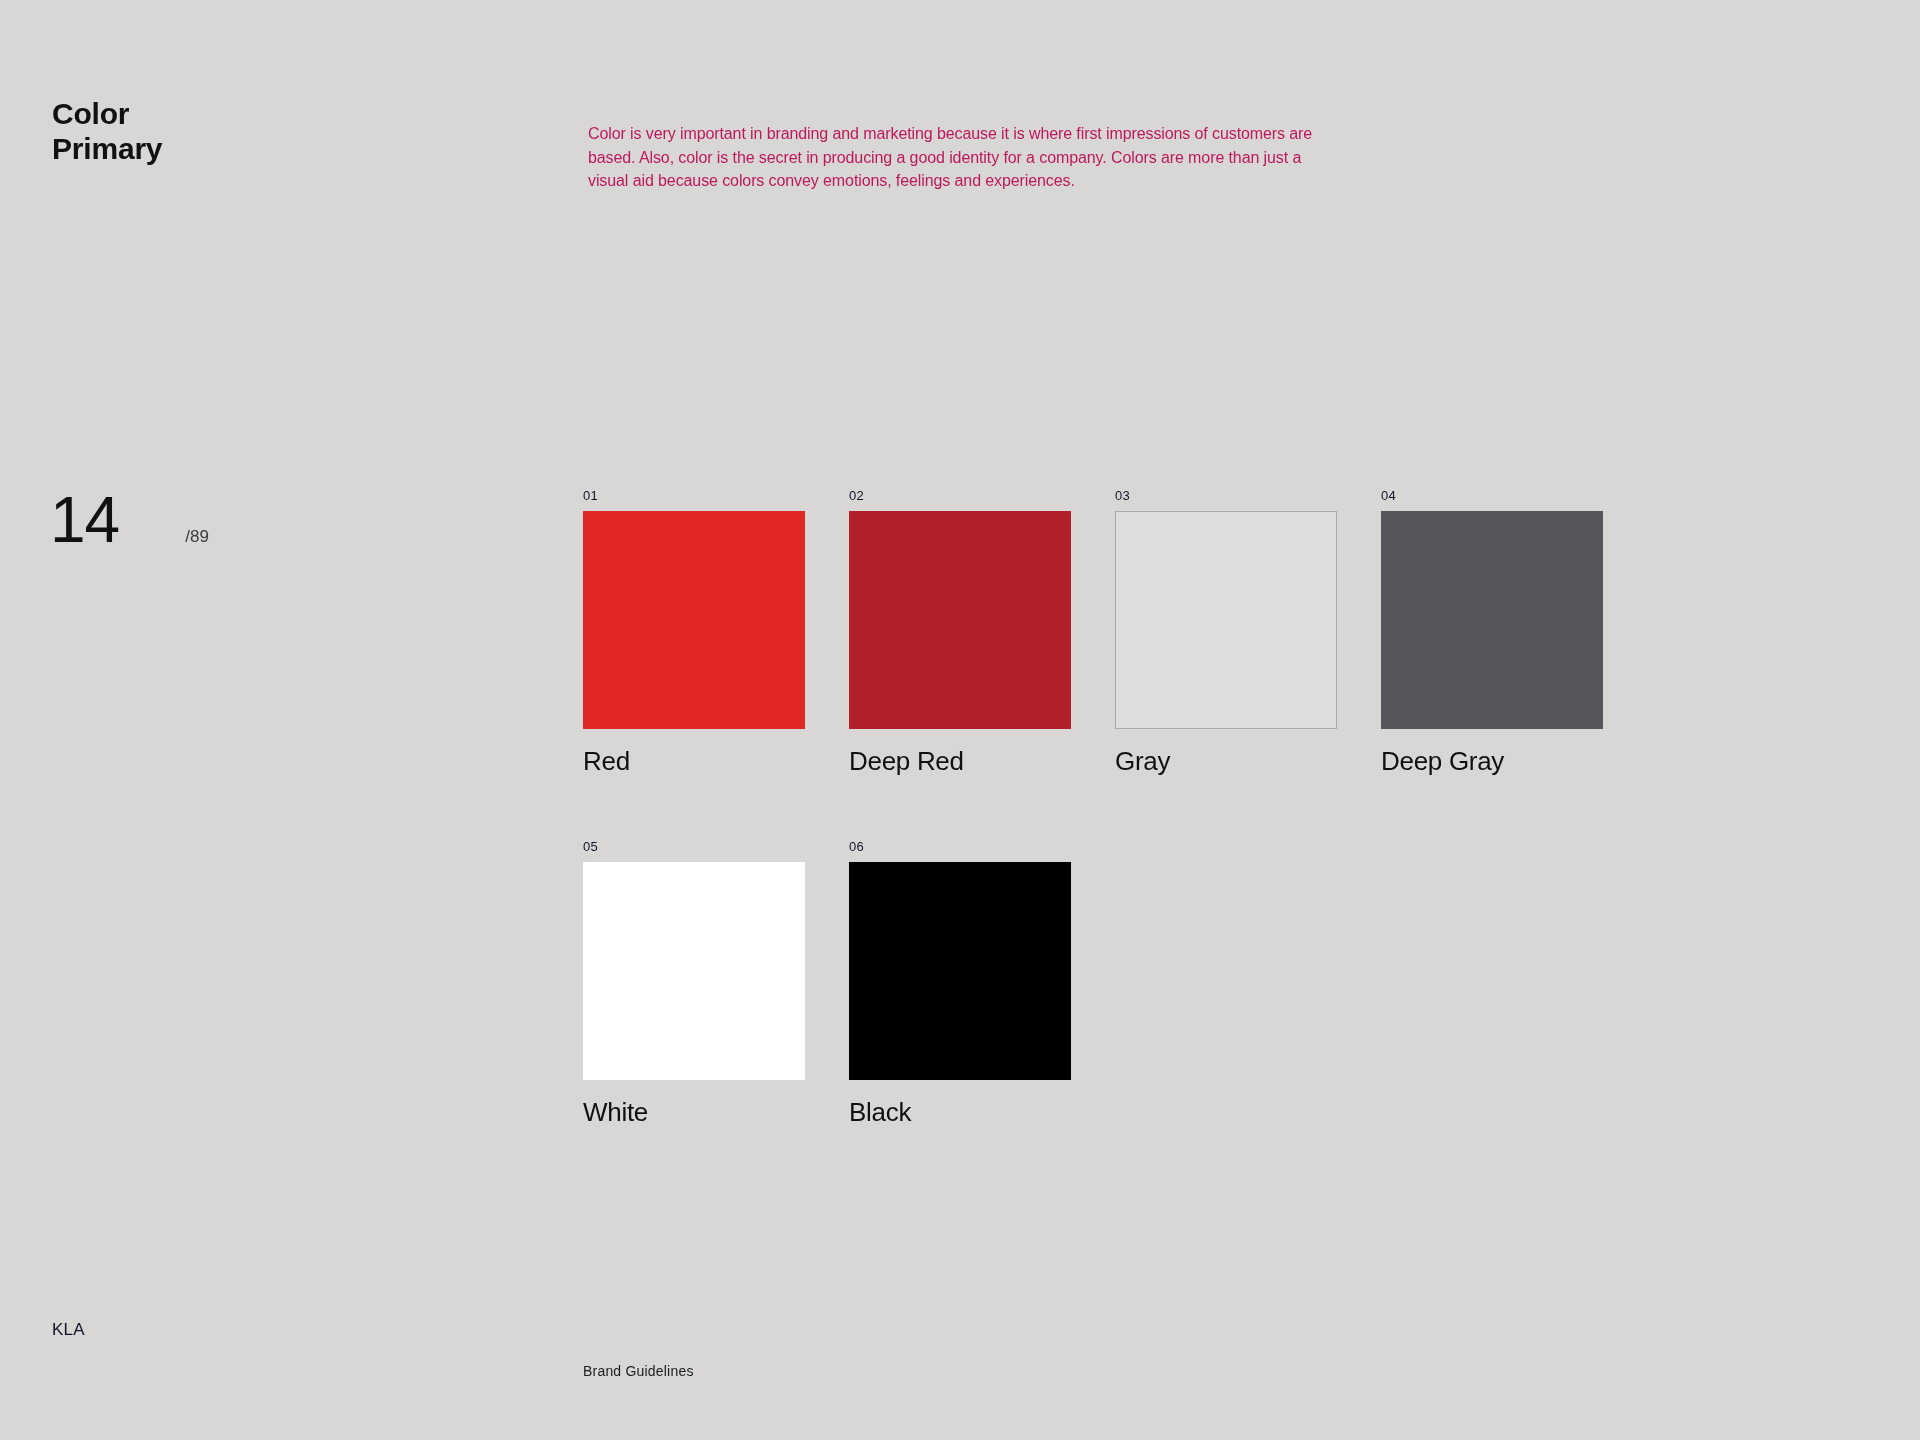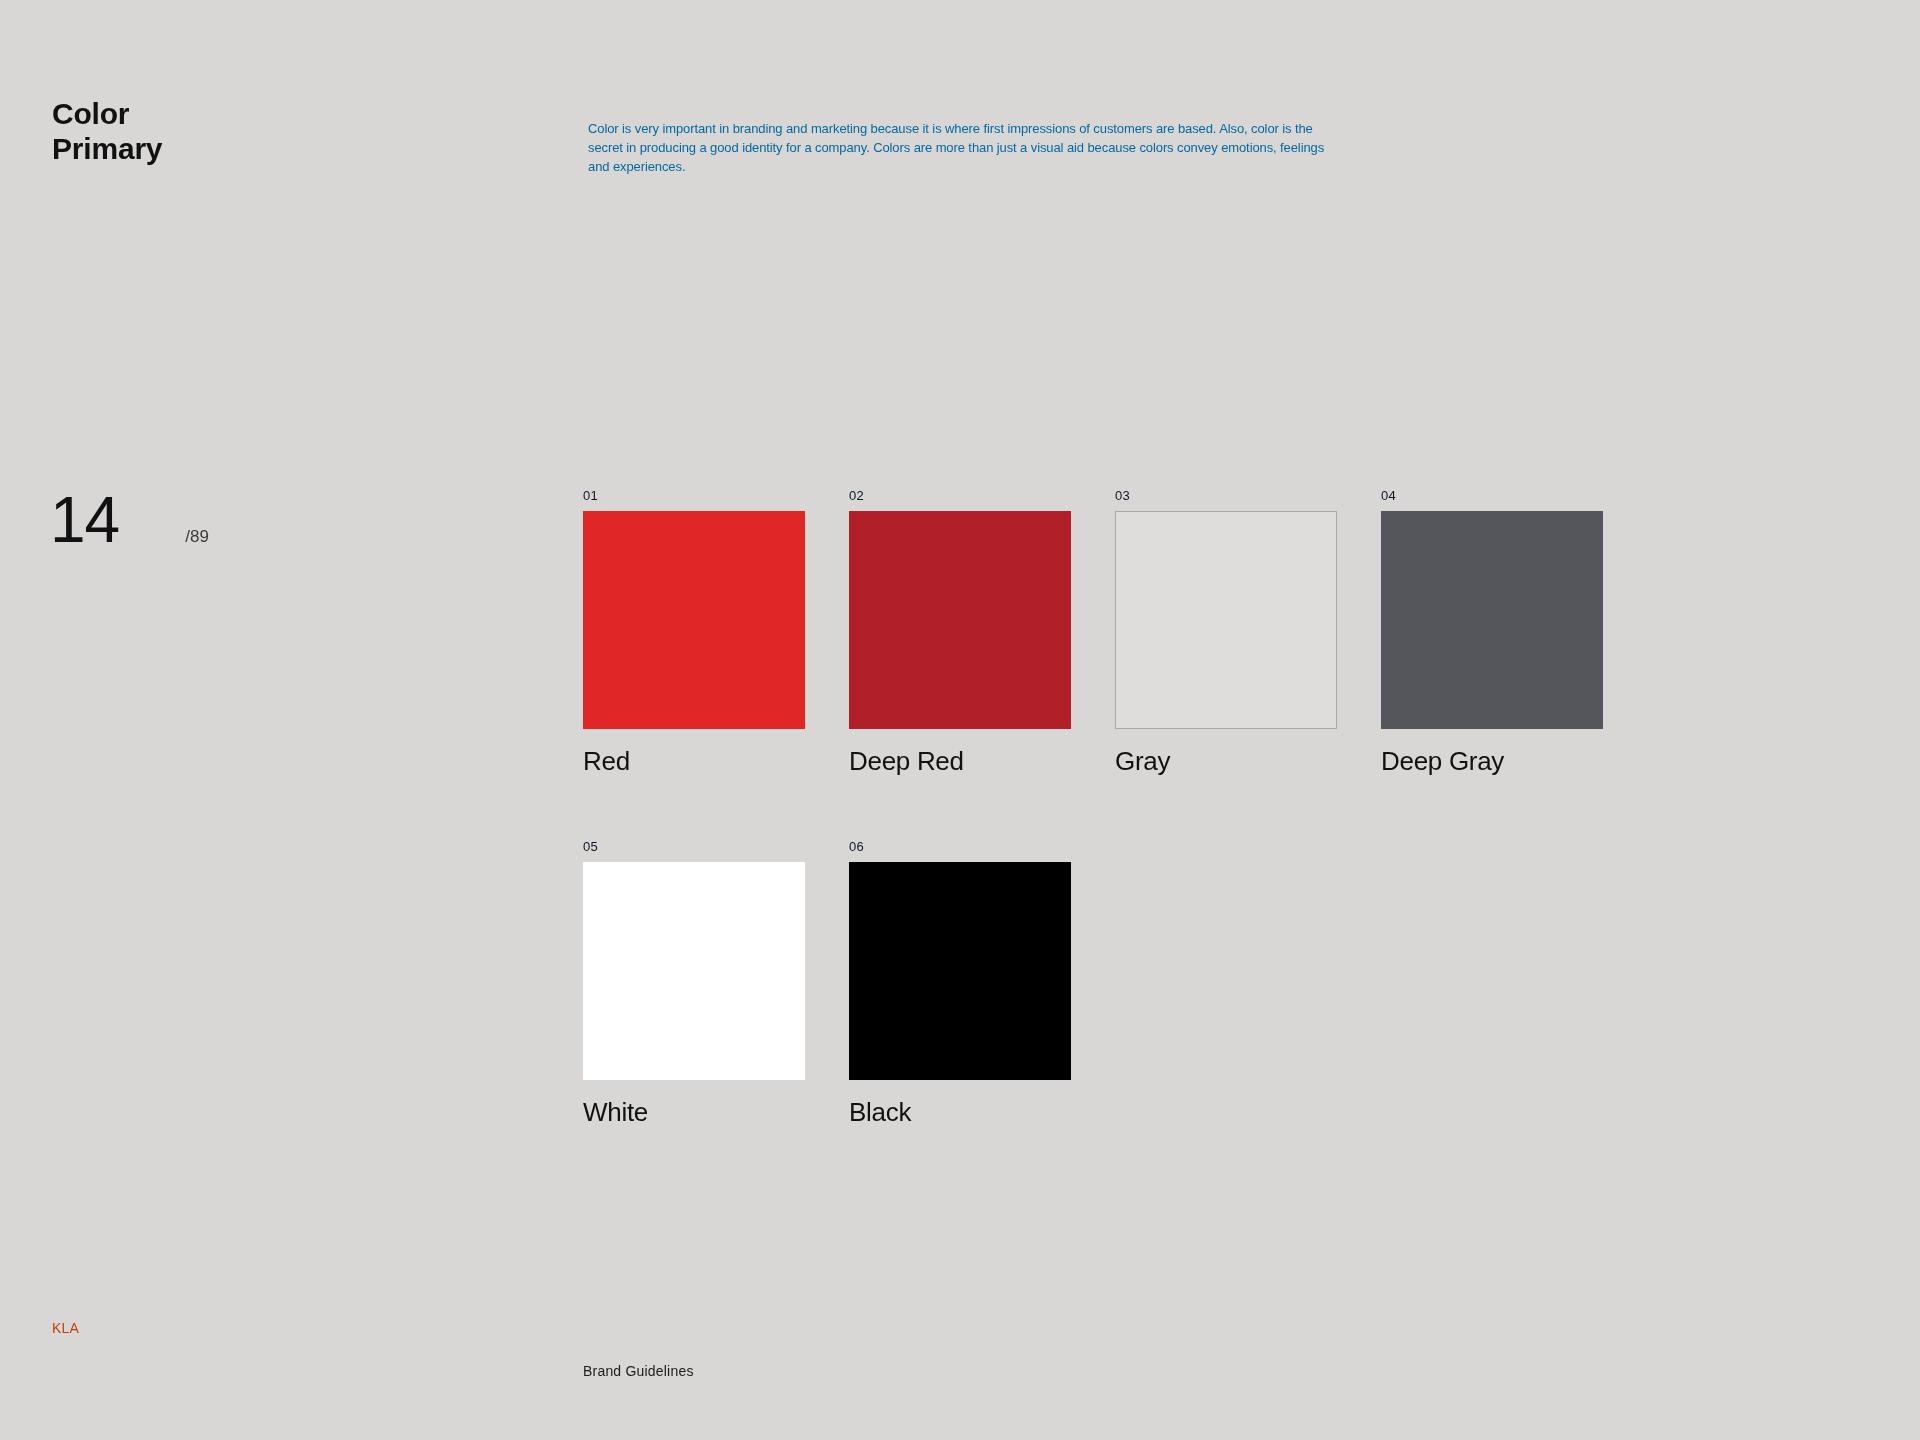--- a/index.html
+++ b/index.html
@@ -36,23 +36,23 @@
   }
   .page-title .title-line {
     display: block;
   }
 
   .intro-paragraph {
     position: absolute;
     left: 588px;
     top: 106px;
     width: 740px;
-    font-size: 13px;
+    font-size: 16px;
     line-height: 1.48;
-    color: #0369a1;
+    color: #be185d;
     letter-spacing: -0.1px;
   }
 
   
   .page-number-block {
     position: absolute;
     left: 50px;
     top: 488px;
     display: flex;
     align-items: baseline;
@@ -105,22 +105,22 @@
     font-size: 26px;
     color: #111111;
     letter-spacing: -0.3px;
   }
 
   
   .footer-brand {
     position: absolute;
     left: 52px;
     top: 1320px;
-    font-size: 14px;
-    color: #c2410c;
+    font-size: 17px;
+    color: #0f172a;
     letter-spacing: 0.2px;
     text-align: center;
   }
   .footer-doc {
     position: absolute;
     left: 583px;
     top: 1320px;
     font-size: 14px;
     color: #1c1c1c;
     letter-spacing: 0.2px;

